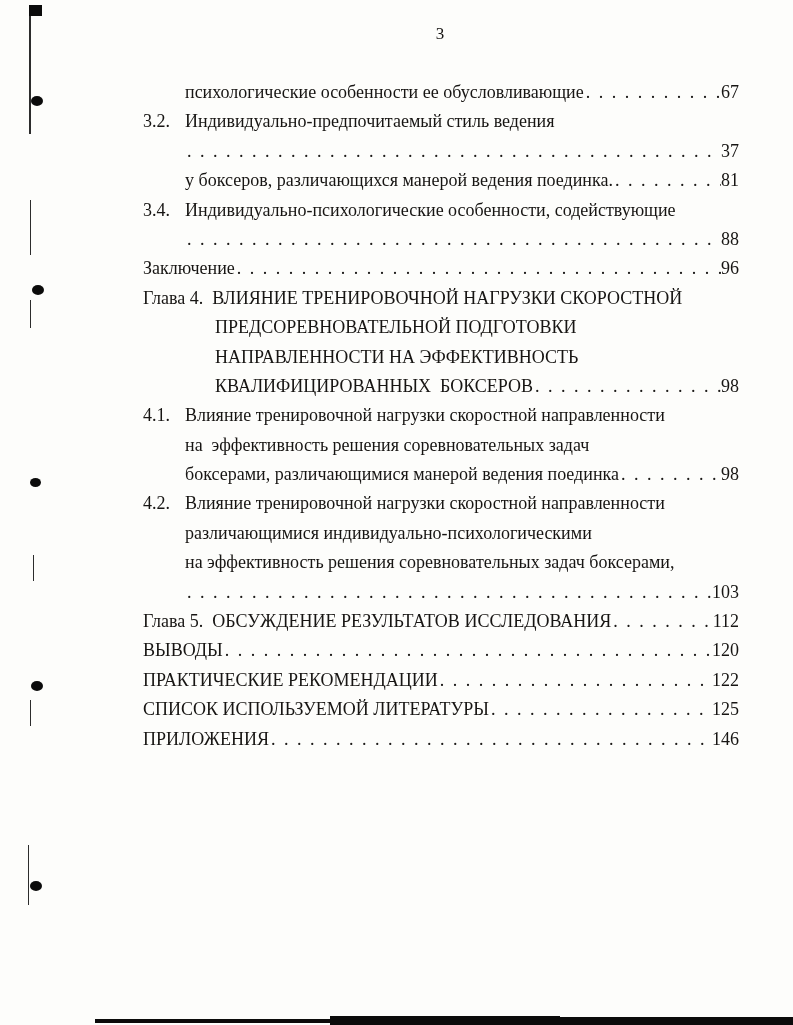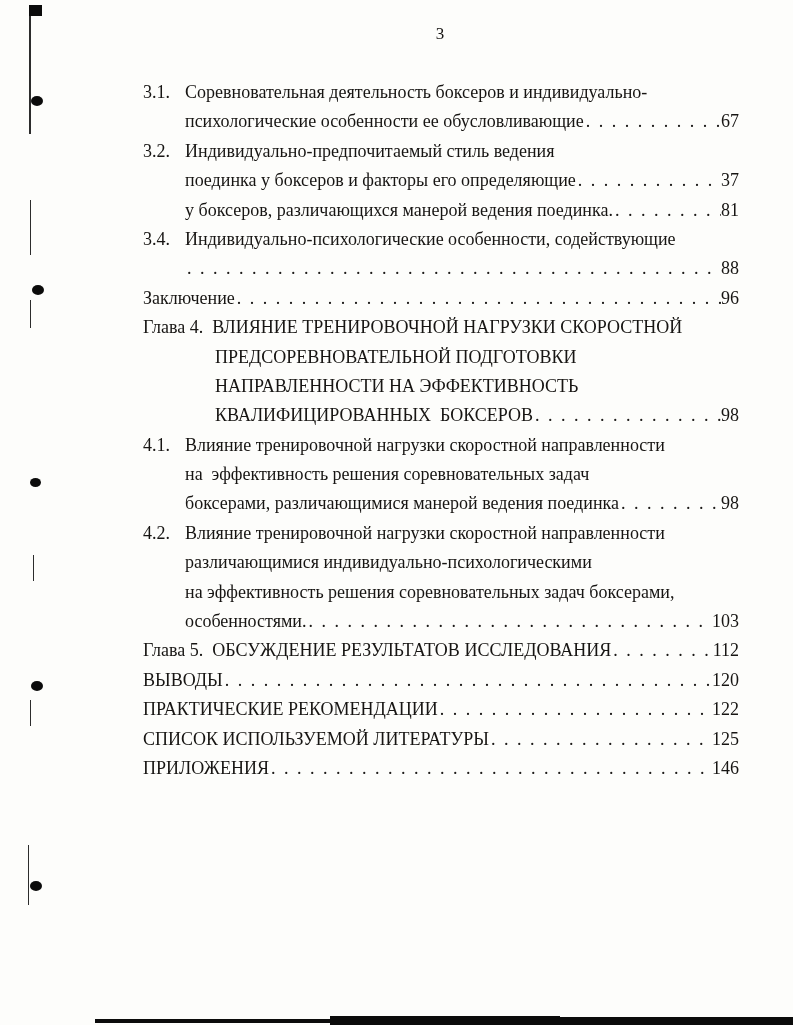--- a/index.html
+++ b/index.html
@@ -38,36 +38,31 @@
 </style>
 </head>
 <body>
 
 <div class="page">
 
   <div class="pageno">3</div>
 
   <div class="toc">
 
-    <div class="line">
-      <span class="lbl">3.1.</span>
-      <span class="txt">Соревновательная деятельность боксеров и индивидуально-</span>
-    </div>
     <div class="line ind1">
       <span class="txt">психологические особенности ее обусловливающие</span>
       <span class="dots">. . . . . . . . . . . . . . . . . . . . . . . . . . . . . . . . . . . . . . . . . . . . . . . . . . . . . . . . . . . . . . . . . . . . . . . . . . . . . . . . . . . . . . . . . . . . . . . . . . . . . . . . . . . . . . . . . . . . . . . . </span>
       <span class="pg">67</span>
     </div>
 
     <div class="line">
       <span class="lbl">3.2.</span>
       <span class="txt">Индивидуально-предпочитаемый стиль ведения</span>
     </div>
     <div class="line ind1">
-      <span class="txt">поединка у боксеров и факторы его определяющие</span>
       <span class="dots">. . . . . . . . . . . . . . . . . . . . . . . . . . . . . . . . . . . . . . . . . . . . . . . . . . . . . . . . . . . . . . . . . . . . . . . . . . . . . . . . . . . . . . . . . . . . . . . . . . . . . . . . . . . . . . . . . . . . . . . . </span>
       <span class="pg">37</span>
     </div>
 
     <div class="line ind1">
       <span class="txt">у боксеров, различающихся манерой ведения поединка.</span>
       <span class="dots">. . . . . . . . . . . . . . . . . . . . . . . . . . . . . . . . . . . . . . . . . . . . . . . . . . . . . . . . . . . . . . . . . . . . . . . . . . . . . . . . . . . . . . . . . . . . . . . . . . . . . . . . . . . . . . . . . . . . . . . . </span>
       <span class="pg">81</span>
     </div>
 
@@ -119,21 +114,20 @@
       <span class="lbl">4.2.</span>
       <span class="txt">Влияние тренировочной нагрузки скоростной направленности</span>
     </div>
     <div class="line ind1">
       <span class="txt">различающимися индивидуально-психологическими</span>
     </div>
     <div class="line ind1">
       <span class="txt">на эффективность решения соревновательных задач боксерами,</span>
     </div>
     <div class="line ind1">
-      <span class="txt">особенностями.</span>
       <span class="dots">. . . . . . . . . . . . . . . . . . . . . . . . . . . . . . . . . . . . . . . . . . . . . . . . . . . . . . . . . . . . . . . . . . . . . . . . . . . . . . . . . . . . . . . . . . . . . . . . . . . . . . . . . . . . . . . . . . . . . . . . </span>
       <span class="pg">103</span>
     </div>
 
     <div class="line">
       <span class="lblw">Глава 5.</span>
       <span class="txt">ОБСУЖДЕНИЕ РЕЗУЛЬТАТОВ ИССЛЕДОВАНИЯ</span>
       <span class="dots">. . . . . . . . . . . . . . . . . . . . . . . . . . . . . . . . . . . . . . . . . . . . . . . . . . . . . . . . . . . . . . . . . . . . . . . . . . . . . . . . . . . . . . . . . . . . . . . . . . . . . . . . . . . . . . . . . . . . . . . . </span>
       <span class="pg">112</span>
     </div>

